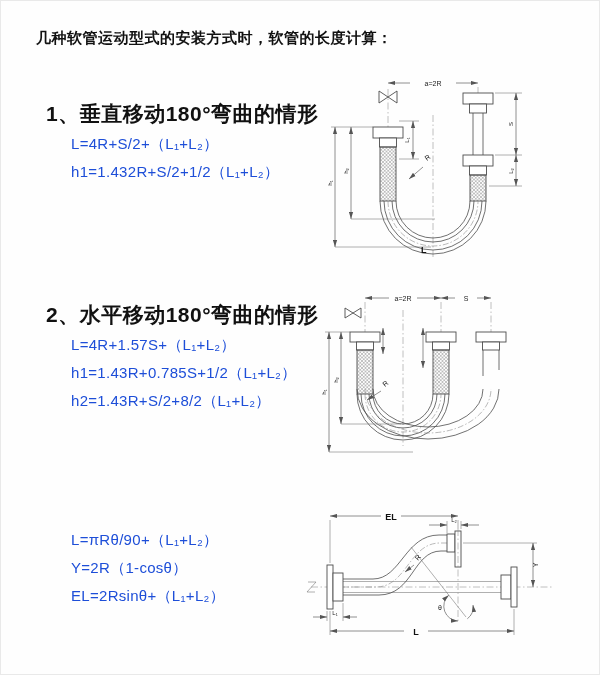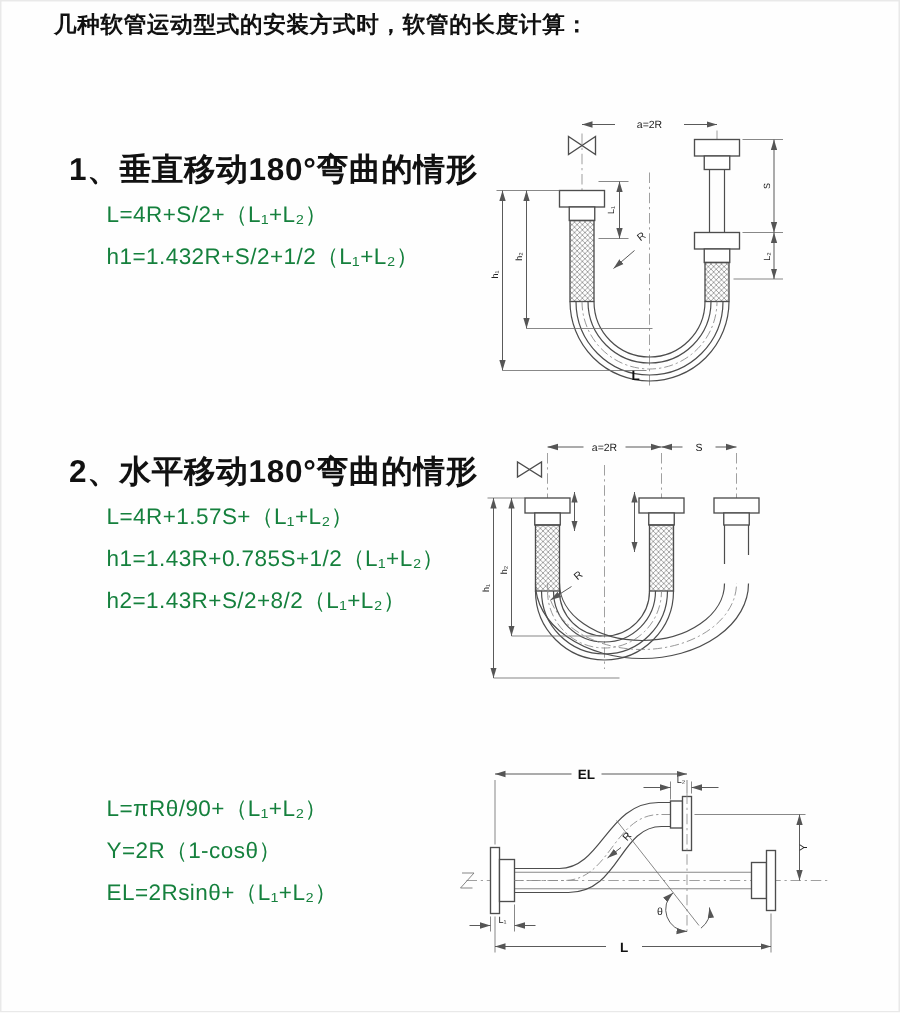--- a/index.html
+++ b/index.html
@@ -2,27 +2,27 @@
 <html><head>
 <meta charset="utf-8">
 <style>
   html,body{margin:0;padding:0;background:#fff;}
   .page{
     position:relative;width:600px;height:675px;background:#fefefe;
     border:1px solid #e9e9e9;box-sizing:border-box;overflow:hidden;
     font-family:"Liberation Sans","DejaVu Sans",sans-serif;color:#141414;
   }
   .title{
-    position:absolute;left:35px;top:6px;font-size:15px;font-weight:700;
+    position:absolute;left:35px;top:28px;font-size:15px;font-weight:700;
     letter-spacing:0.5px;color:#111;
   }
   .sec{position:absolute;}
   .sec-heading{font-size:21px;font-weight:700;color:#111;line-height:20px;letter-spacing:0.5px;}
   .formulas{margin-top:6px;}
-  .formula{font-size:15px;font-weight:500;color:#15803d;line-height:28px;letter-spacing:0.3px;margin-left:25px;}
+  .formula{font-size:15px;font-weight:500;color:#1d4ed8;line-height:28px;letter-spacing:0.3px;margin-left:25px;}
   .fig{position:absolute;}
   .fig svg{display:block;width:100%;height:100%;}
   
   .ln{stroke:#4d4d4d;stroke-width:0.8;fill:none;}
   .thin{stroke:#6e6e6e;stroke-width:0.55;fill:none;}
   .dim{stroke:#555;stroke-width:0.65;fill:none;}
   .cl{stroke:#8c8c8c;stroke-width:0.55;fill:none;stroke-dasharray:7 2.5 1.5 2.5;}
   .cld{stroke:#8c8c8c;stroke-width:0.6;fill:none;stroke-dasharray:6 2 1.5 2;}
   .flange{fill:#fff;stroke:#4d4d4d;stroke-width:0.9;}
   .valve{fill:#fff;stroke:#4d4d4d;stroke-width:0.9;}

